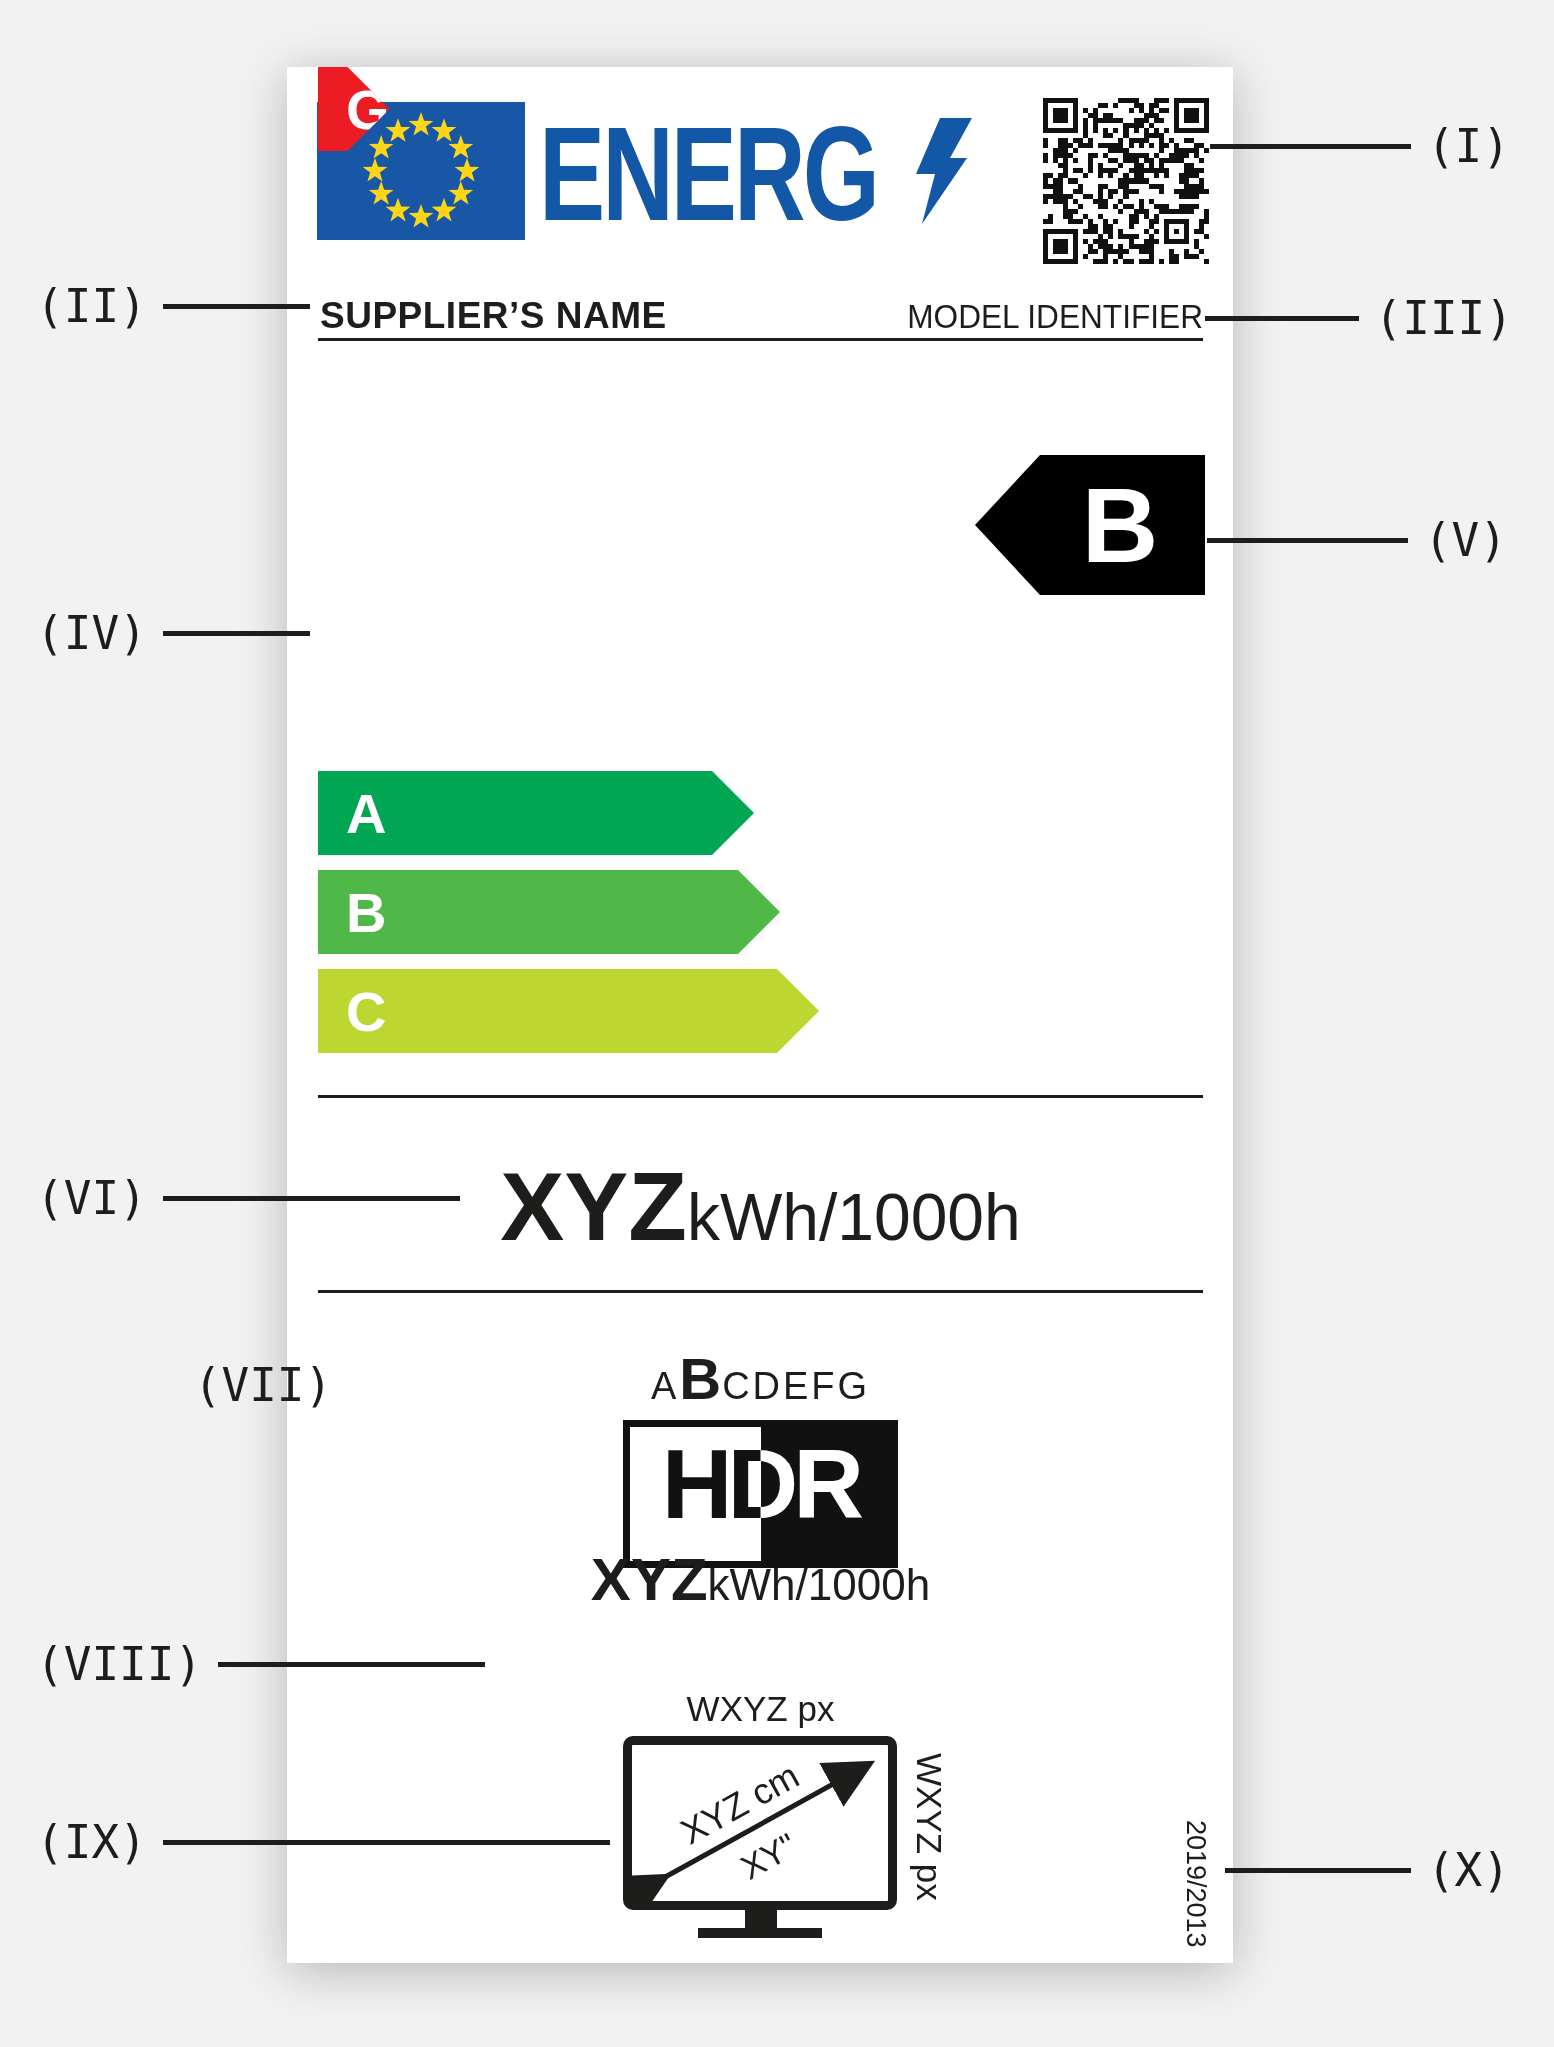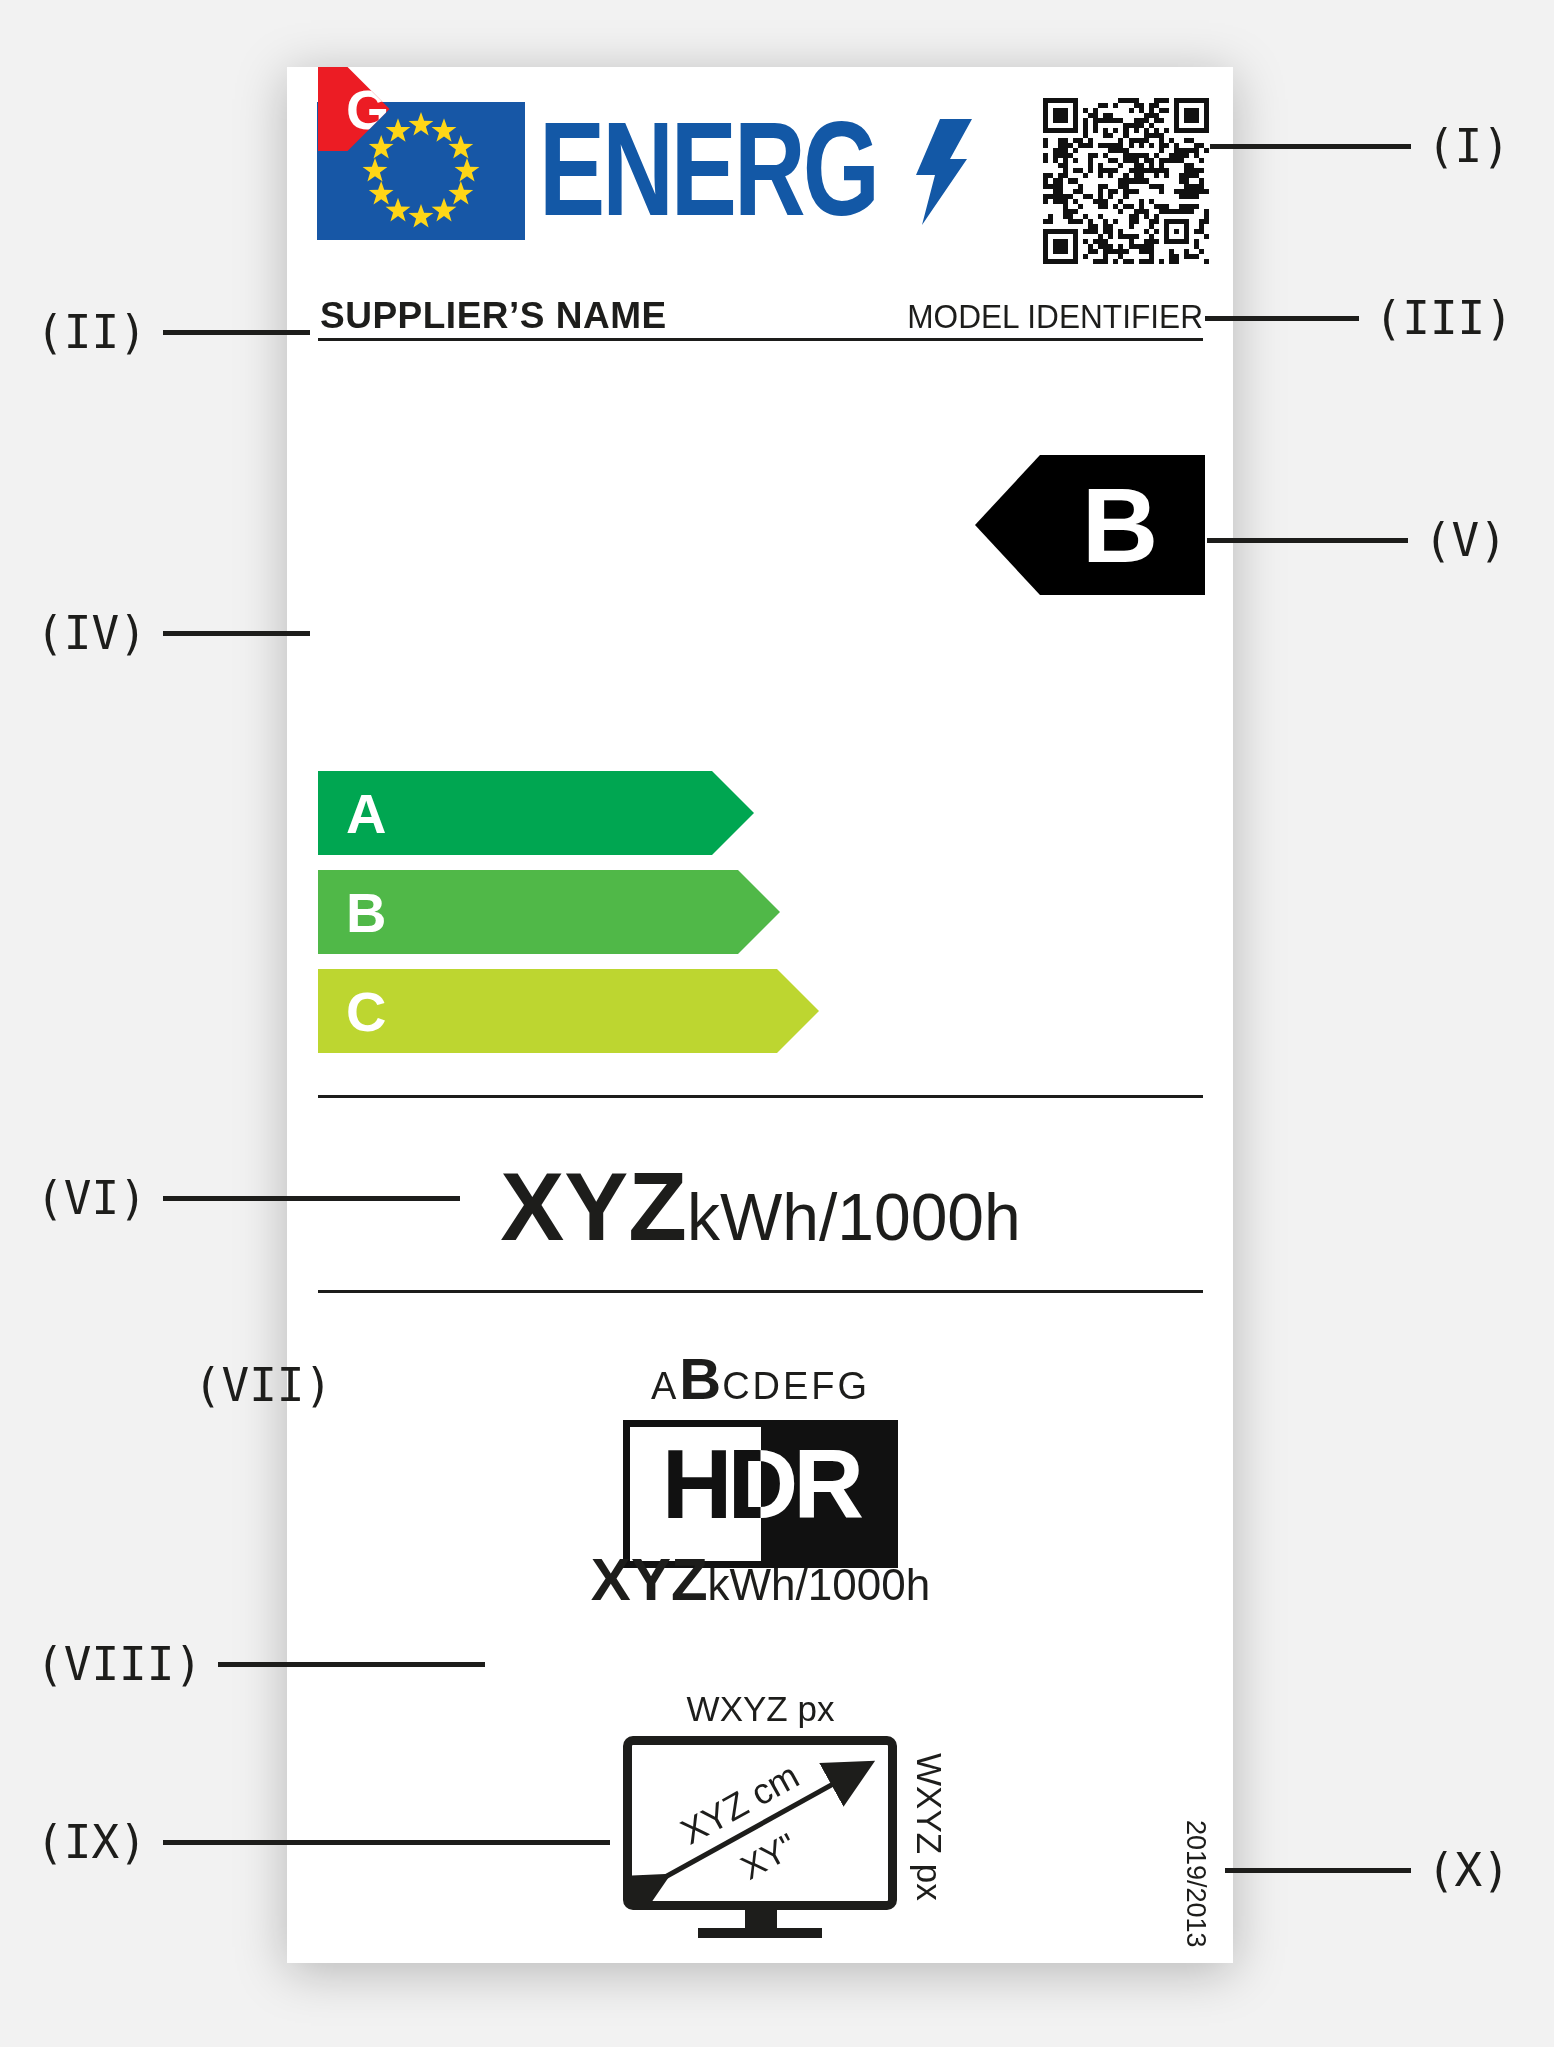--- a/index.html
+++ b/index.html
@@ -11,21 +11,21 @@
   }
   
   .card{
     position:absolute;left:287px;top:67px;width:946px;height:1896px;
     background:#fff;box-shadow:0 8px 48px rgba(0,0,0,.25);
   }
   .abs{position:absolute;}
   
   .eu-flag{left:30px;top:35px;width:208px;height:138px;}
   
-  .energ{left:252px;top:52px;height:110px;display:flex;align-items:flex-start;}
+  .energ{left:252px;top:52px;height:110px;display:flex;align-items:center;}
   .energ-text{
     font-size:134px;line-height:100px;font-weight:bold;letter-spacing:-4px;
     transform:scaleX(.74);transform-origin:left top;display:inline-block;
   }
   .energ-bolt{margin-left:-92px;margin-top:0px;}
   
   .qr{left:756px;top:31px;width:166px;height:166px;}
   
   .supplier{left:33px;top:228px;font-size:37px;font-weight:bold;letter-spacing:.5px;}
   .model{right:30px;top:230px;font-size:34px;transform:scaleX(.93);transform-origin:right top;}
@@ -99,21 +99,21 @@
   }
   
   .callout{
     position:absolute;display:flex;align-items:center;height:54px;
     font-family:"DejaVu Sans Mono", monospace;font-size:46px;color:#1d1d1b;
   }
   .callout .line{flex:1;height:5px;background:#1d1d1b;}
   .callout.left .line{margin-left:16px;}
   .callout.right .line{margin-right:16px;}
   .co-i   {left:1210px;top:119px; width:300px;}
-  .co-ii  {left:36px;  top:305px; width:274px;}
+  .co-ii  {left:36px;  top:279px; width:274px;}
   .co-iii {left:1205px;top:291px; width:308px;}
   .co-iv  {left:36px;  top:606px; width:274px;}
   .co-v   {left:1207px;top:513px; width:300px;}
   .co-vi  {left:36px;  top:1171px;width:424px;}
   .co-vii {left:36px;  top:1358px;width:454px;flex-direction:column;}
   .co-viii{left:36px;  top:1637px;width:449px;}
   .co-ix  {left:36px;  top:1815px;width:574px;}
   .co-x   {left:1225px;top:1843px;width:285px;}
 </style>
 </head>

